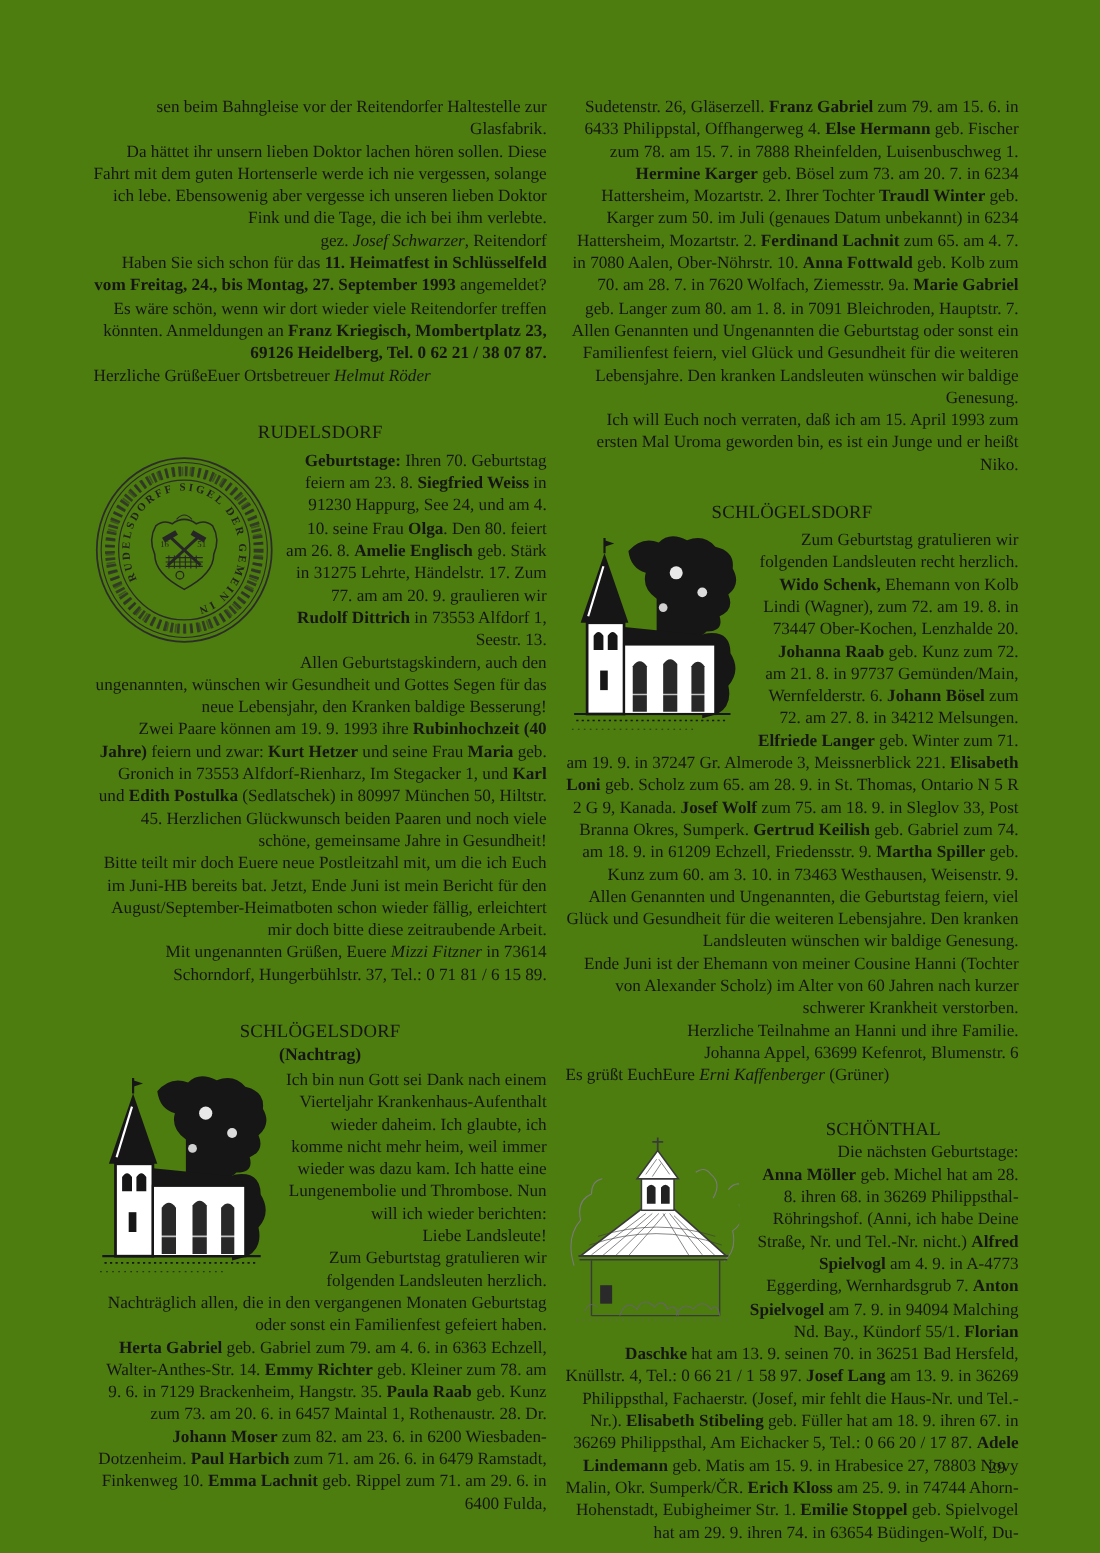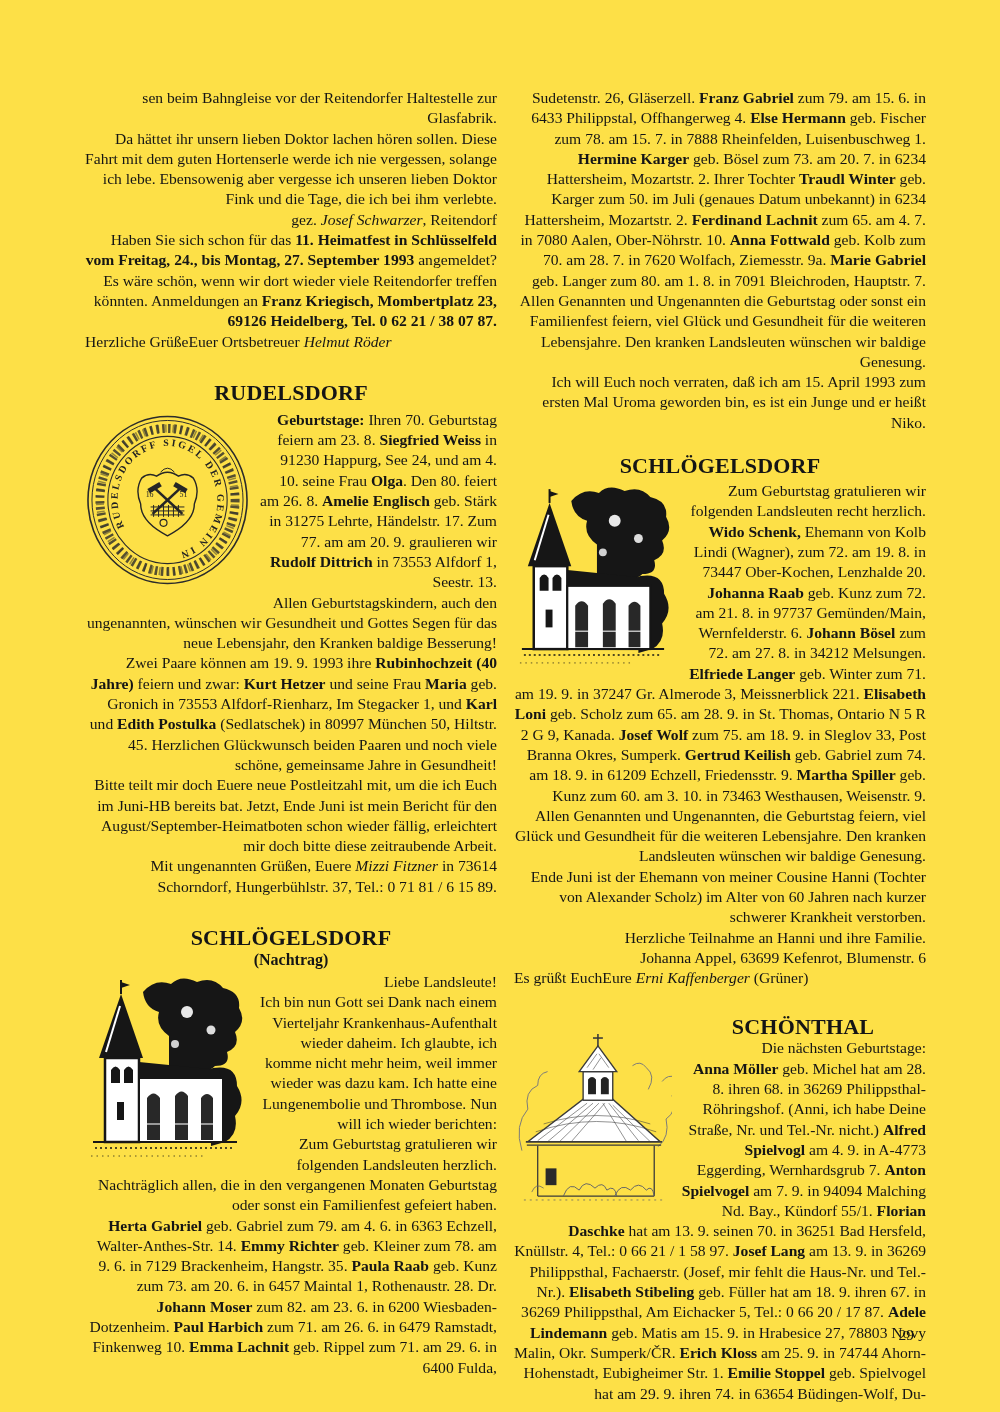--- a/index.html
+++ b/index.html
@@ -1,21 +1,21 @@
 <!DOCTYPE html>
 <html><head>
 <meta charset="utf-8">
 <style>
   html,body{margin:0;padding:0;background:#e8e8e6;}
-  .page{position:relative;width:1000px;height:1412px;background:#fde047;margin:0 auto;
+  .page{position:relative;width:1000px;height:1412px;background:#4d7c0f;margin:0 auto;
         font-family:"Liberation Serif","DejaVu Serif",serif;color:#151515;overflow:hidden;}
   .cols{display:flex;gap:17px;padding:88px 74px 0 85px;}
   .col{width:412px;font-size:15.6px;line-height:20.3px;text-align:justify;}
   .col p{margin:0;text-align:right;}
-  h2{font-size:22px;line-height:22px;font-weight:bold;text-align:center;margin:0;letter-spacing:.2px;}
+  h2{font-size:17px;line-height:22px;font-weight:normal;text-align:center;margin:0;letter-spacing:.2px;}
   h3{font-size:16px;line-height:21px;font-weight:bold;text-align:center;margin:0;}
   .right{text-align:right;}
   .split{display:flex;justify-content:flex-start;}.mt16{margin-top:16px;}
   .mt20{margin-top:20px;}.mt22{margin-top:22px;}.mt24{margin-top:24px;}
   .mt26{margin-top:26px;}.mt28{margin-top:28px;}.mt30{margin-top:30px;}
   figure{margin:0;padding:0;}
   .img-left{float:left;}
   .seal-fig{width:165px;margin:4px 8px 14px 0;}
   .church-fig{width:160px;margin:2px 12px 4px 0;}
   .church-fig-r{width:158px;margin:2px 14px 6px 0;}
@@ -98,22 +98,22 @@
             <rect x="54" y="104" width="84" height="64" fill="#fff" stroke="#161616" stroke-width="2"></rect>
             <path fill="#1c1c1c" d="M62 124 q6.5 -9 13 0 v42 h-13 z" opacity=".95"></path>
             <path fill="#1c1c1c" d="M90 122 q6.5 -9 13 0 v44 h-13 z" opacity=".95"></path>
             <path fill="#1c1c1c" d="M116 124 q6 -8 12 0 v42 h-12 z" opacity=".95"></path>
             <line x1="60" y1="150" x2="136" y2="150" stroke="#fff" stroke-width="1.5" opacity=".7"></line>
             <line x1="8" y1="168" x2="152" y2="168" stroke="#161616" stroke-width="2"></line>
             <path d="M10 174 H150" stroke="#161616" stroke-width="1.5" stroke-dasharray="2 3"></path>
             <path d="M6 182 H120" stroke="#161616" stroke-width="1" stroke-dasharray="1.5 4" opacity=".7"></path>
           </svg>
         </figure>
+        <p><span>Ich bin nun Gott sei Dank nach einem Vierteljahr Krankenhaus-Aufenthalt wieder daheim. Ich glaubte, ich komme nicht mehr heim, weil immer wieder was dazu kam. Ich hatte eine Lungenembolie und Thrombose. Nun will ich wieder berichten:</span></p>
         <p><span>Liebe Landsleute!</span></p>
-        <p><span>Ich bin nun Gott sei Dank nach einem Vierteljahr Krankenhaus-Aufenthalt wieder daheim. Ich glaubte, ich komme nicht mehr heim, weil immer wieder was dazu kam. Ich hatte eine Lungenembolie und Thrombose. Nun will ich wieder berichten:</span></p>
         <p><span>Zum Geburtstag gratulieren wir folgenden Landsleuten herzlich. Nachträglich allen, die in den vergangenen Monaten Geburtstag oder sonst ein Familienfest gefeiert haben.</span></p>
       </div>
       <p class="clear"><span style="font-weight: bold;">Herta Gabriel</span><span> geb. Gabriel zum 79. am 4. 6. in 6363 Echzell, Walter-Anthes-Str. 14. </span><span style="font-weight: bold;">Emmy Richter</span><span> geb. Kleiner zum 78. am 9. 6. in 7129 Brackenheim, Hangstr. 35. </span><span style="font-weight: bold;">Paula Raab</span><span> geb. Kunz zum 73. am 20. 6. in 6457 Maintal 1, Rothenaustr. 28. Dr. </span><span style="font-weight: bold;">Johann Moser</span><span> zum 82. am 23. 6. in 6200 Wiesbaden-Dotzenheim. </span><span style="font-weight: bold;">Paul Harbich</span><span> zum 71. am 26. 6. in 6479 Ramstadt, Finkenweg 10. </span><span style="font-weight: bold;">Emma Lachnit</span><span> geb. Rippel zum 71. am 29. 6. in 6400 Fulda,</span></p>
     </div>
 
     <div class="col">
       <p><span>Sudetenstr. 26, Gläserzell. </span><span style="font-weight: bold;">Franz Gabriel</span><span> zum 79. am 15. 6. in 6433 Philippstal, Offhangerweg 4. </span><span style="font-weight: bold;">Else Hermann</span><span> geb. Fischer zum 78. am 15. 7. in 7888 Rheinfelden, Luisenbuschweg 1. </span><span style="font-weight: bold;">Hermine Karger</span><span> geb. Bösel zum 73. am 20. 7. in 6234 Hattersheim, Mozartstr. 2. Ihrer Tochter </span><span style="font-weight: bold;">Traudl Winter</span><span> geb. Karger zum 50. im Juli (genaues Datum unbekannt) in 6234 Hattersheim, Mozartstr. 2. </span><span style="font-weight: bold;">Ferdinand Lachnit</span><span> zum 65. am 4. 7. in 7080 Aalen, Ober-Nöhrstr. 10. </span><span style="font-weight: bold;">Anna Fottwald</span><span> geb. Kolb zum 70. am 28. 7. in 7620 Wolfach, Ziemesstr. 9a. </span><span style="font-weight: bold;">Marie Gabriel</span><span> geb. Langer zum 80. am 1. 8. in 7091 Bleichroden, Hauptstr. 7.</span></p>
       <p><span>Allen Genannten und Ungenannten die Geburtstag oder sonst ein Familienfest feiern, viel Glück und Gesundheit für die weiteren Lebensjahre. Den kranken Landsleuten wünschen wir baldige Genesung.</span></p>
       <p><span>Ich will Euch noch verraten, daß ich am 15. April 1993 zum ersten Mal Uroma geworden bin, es ist ein Junge und er heißt Niko.</span></p>
 

